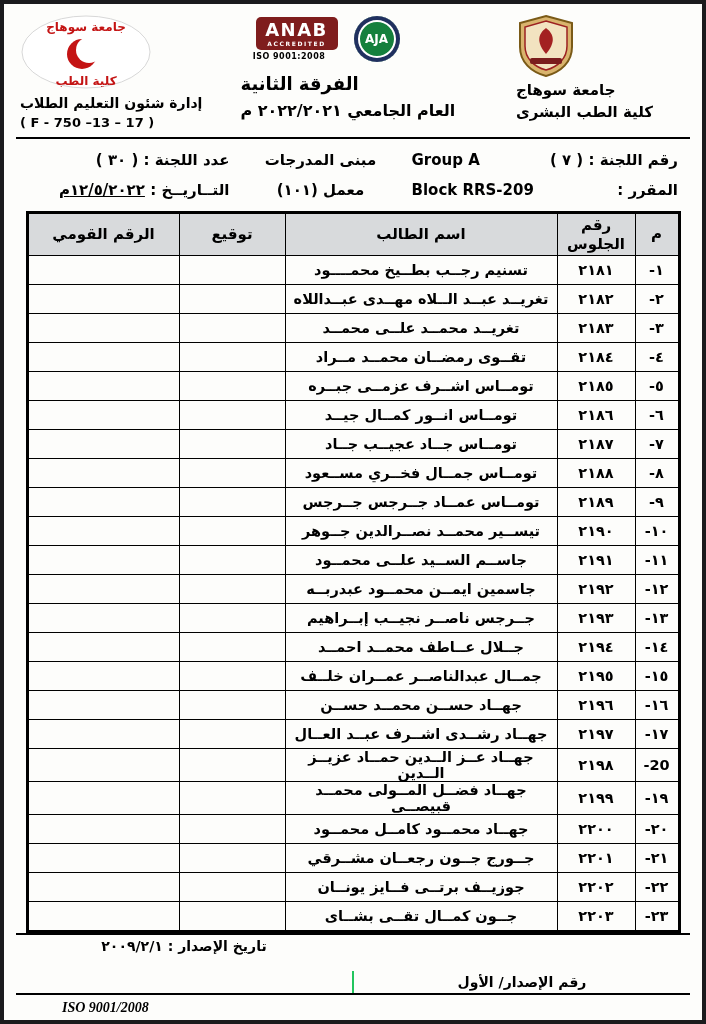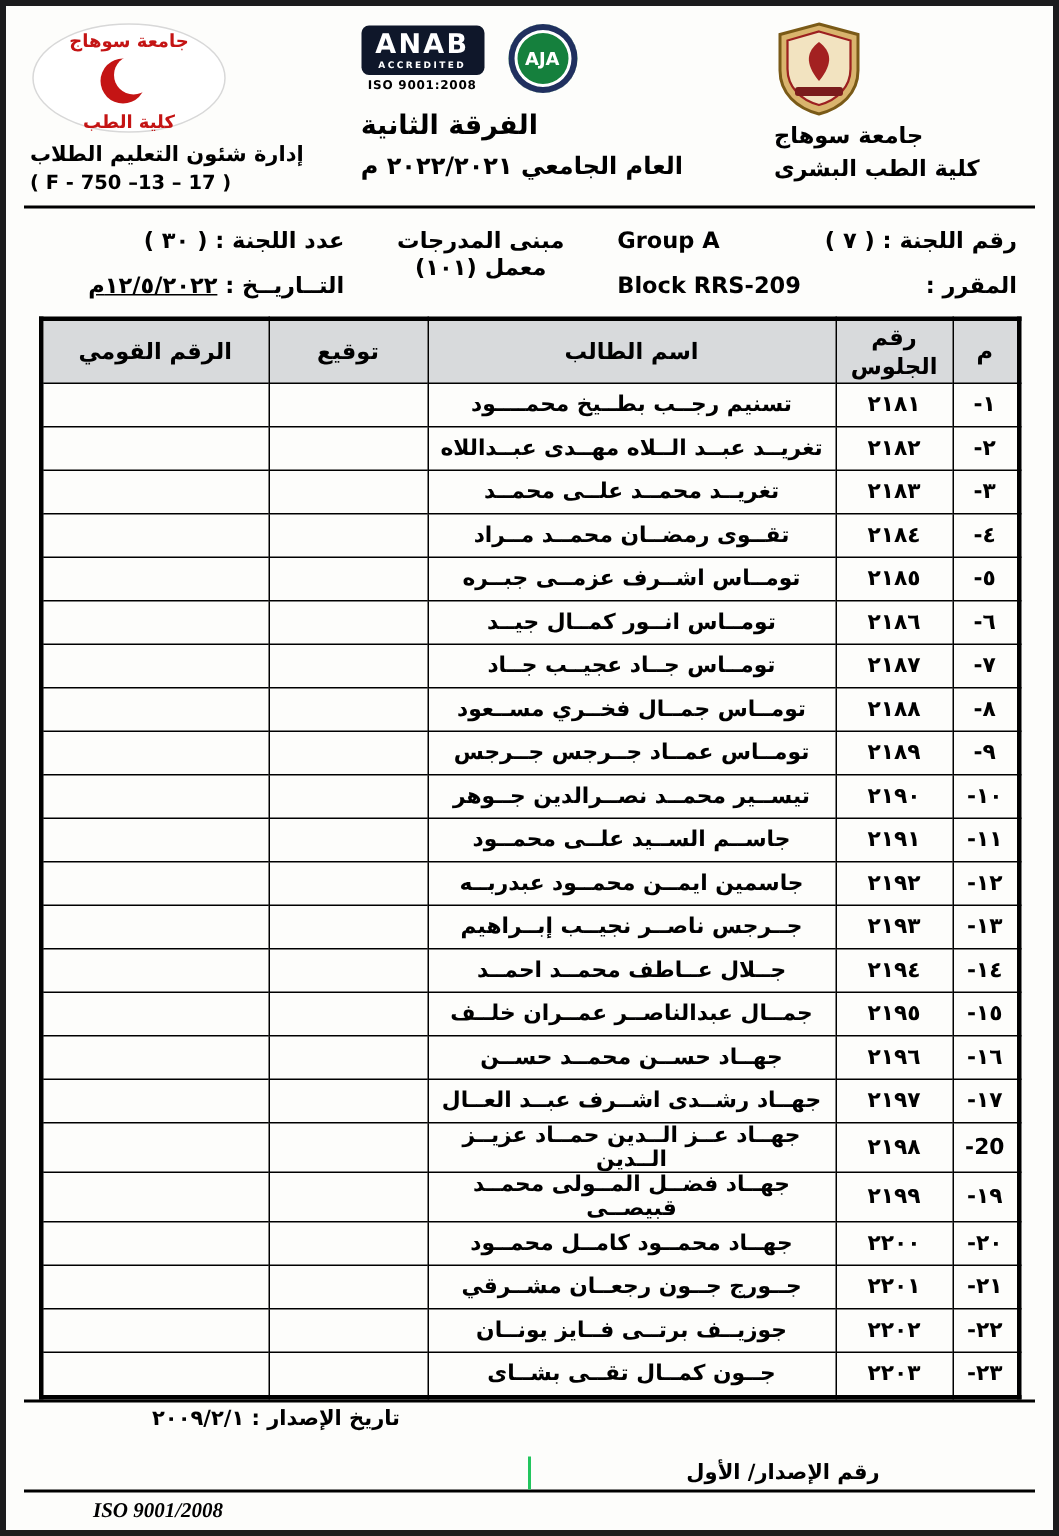--- a/index.html
+++ b/index.html
@@ -10,36 +10,36 @@
   
   .header{display:flex;justify-content:space-between;align-items:flex-start;padding:2px 4px 0;}
   .h-col{display:flex;flex-direction:column;align-items:flex-end;text-align:center;}
   .h-right{width:170px;}
   .h-center{width:270px;}
   .h-left{width:215px;}
   .univ-name{font-size:15px;margin-top:3px;}
   .faculty-name{font-size:15px;margin-top:4px;}
   .logo-row{display:flex;align-items:center;gap:16px;direction:ltr;margin-top:2px;}
   .anab{display:flex;flex-direction:column;align-items:center;}
-  .anab-box{background:#0f172a;color:#fff;width:82px;text-align:center;padding:4px 0 3px;border-radius:5px;line-height:1;}
+  .anab-box{background:#7f1d1d;color:#fff;width:82px;text-align:center;padding:4px 0 3px;border-radius:5px;line-height:1;margin-left:15px;}
   .anab-box .big{font-size:18px;letter-spacing:1.5px;}
   .anab-box small{display:block;font-size:6px;letter-spacing:1.6px;margin-top:2px;}
   .anab-iso{font-size:8px;margin-top:2px;letter-spacing:.5px;}
   .aja{width:46px;height:46px;border-radius:50%;background:#15803d;color:#fff;display:flex;align-items:center;
        justify-content:center;font-size:12px;box-shadow:inset 0 0 0 4px #20305f, inset 0 0 0 6px #fff;}
   .grade-title{font-size:18px;margin-top:11px;}
   .year-title{font-size:16px;margin-top:7px;}
   .dept-name{font-size:14px;margin-top:5px;}
   .form-code{font-size:13px;margin-top:4px;direction:ltr;}
   .header-rule{border:none;border-top:2px solid #000;margin:7px 0 0;}
 
   
   .info{display:flex;justify-content:space-between;align-items:flex-start;padding:12px 12px 4px;font-size:15px;}
   .info-right{width:41%;display:grid;grid-template-columns:auto auto;row-gap:12px;justify-content:space-between;align-items:center;}
-  .info-center{width:22%;text-align:center;display:flex;flex-direction:column;}
+  .info-center{width:22%;text-align:center;display:flex;flex-direction:column;gap:12px;}
   .info-left{width:31%;display:flex;flex-direction:column;gap:12px;}
   .latin{direction:ltr;unicode-bidi:embed;}
   .date-value{text-decoration:underline;}
 
   
   table.roster{border-collapse:collapse;table-layout:fixed;margin:8px auto 0;border:3px solid #000;}
   .c-num{width:44px}.c-seat{width:78px}.c-name{width:272px}.c-sig{width:106px}.c-id{width:152px}
   .roster th,.roster td{border:1.2px solid #000;text-align:center;vertical-align:middle;overflow:hidden;padding:0 2px;}
   .roster th{background:#d8dadc;height:41px;font-size:15px;line-height:1.25;}
   .roster td{height:28px;font-size:14.5px;}

